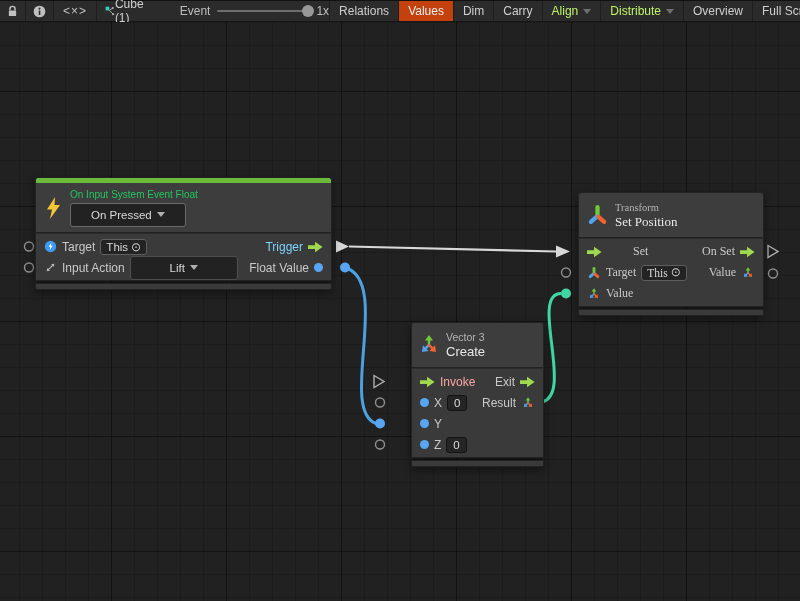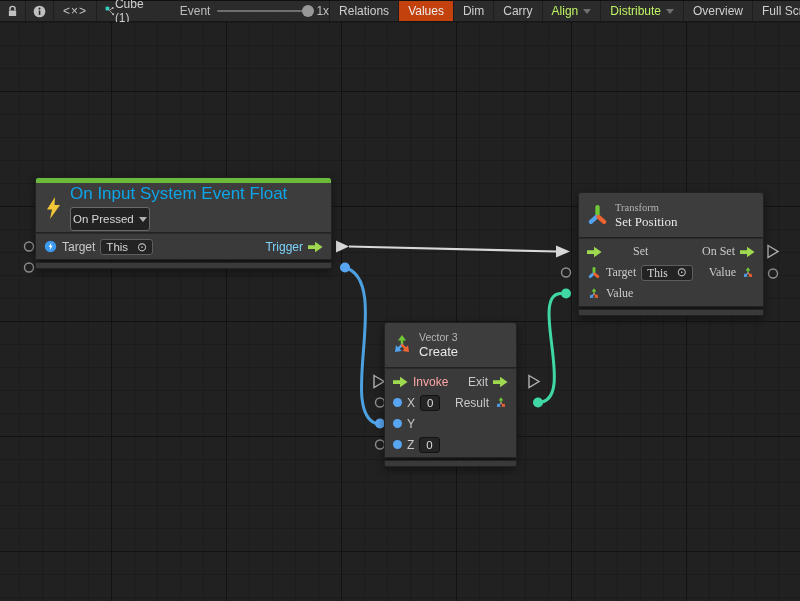--- a/index.html
+++ b/index.html
@@ -52,29 +52,29 @@
   
   .node { position:absolute; font-size:12px; color:#d4d4d4;
     filter:drop-shadow(0 3px 4px rgba(0,0,0,0.45)); }
   .greenbar { height:6px; background:#6cba3c; border:1px solid #222222; border-bottom:none; border-radius:3px 3px 0 0; }
   .nheader { background:#3d3d3d; border:1px solid #222222; display:flex; align-items:center; }
   .node.event .nheader { border-top:none; }
   .nbody { background:#3a3a3a; border:1px solid #222222; border-top:1px solid #2b2b2b; padding:2px 0; }
   .nfooter { height:7px; background:#3a3a3a; border:1px solid #222222; margin-top:2px; border-radius:0 0 2px 2px; }
   .nrow { height:21px; display:flex; align-items:center; gap:5px; padding:0 8px; }
   .spacer { flex:1; }
-  .ntitle { font-size:17px; color:#0ea5e9; }
+  .ntitle { font-size:10px; color:#22c55e; }
   .ncat { font-size:10.5px; color:#b4b4b4; line-height:13px; }
   .nmain { font-size:13px; color:#e8e8e8; line-height:15px; }
 
-  .chip { display:inline-flex; align-items:center; gap:9px; background:#232323; border:1px solid #5e5e5e;
+  .chip { display:inline-flex; align-items:center; gap:3px; background:#232323; border:1px solid #5e5e5e;
     border-radius:3px; padding:0 5px; height:16px; font-size:11.5px; color:#d8d8d8; }
   .chip .odot { font-size:12px; color:#c8c8c8; }
   .dropdown { display:inline-flex; align-items:center; justify-content:center; background:#222222;
-    border:1px solid #6a6a6a; border-radius:3px; padding:0 2px; height:24px; font-size:11.5px; color:#d8d8d8; }
+    border:1px solid #6a6a6a; border-radius:3px; padding:0 20px; height:24px; font-size:11.5px; color:#d8d8d8; }
   .dropdown.wide { width:108px; border-color:#4d4d4d; }
   .valbox { display:inline-flex; align-items:center; background:#252525; border:1px solid #121212;
     border-radius:3px; padding:0 6px; height:16px; font-size:11.5px; color:#dddddd; }
 
   .bluedot { width:9px; height:9px; border-radius:50%; background:#58a6f2; flex:0 0 auto; }
   .icon14 { width:14px; height:14px; flex:0 0 auto; }
   .icon13 { width:13px; height:13px; flex:0 0 auto; }
 
   .ev-icon-wrap { width:34px; display:flex; justify-content:center; }
   .hd-icon-wrap { width:36px; display:flex; justify-content:center; }
@@ -190,20 +190,36 @@
           <span class="chip">
             <span>This</span>
             <span class="odot">⊙</span>
           </span>
           <span class="spacer"></span>
           <span style="color:#7dd3fc;">Trigger</span>
           <svg width="15" height="12" viewBox="0 0 16 12">
             <path d="M0 4 h7.5 V0.5 L15.5 6 L7.5 11.5 V8 H0 Z" fill="#9fd94f"></path>
           </svg>
         </div>
+        <div class="nrow">
+          <svg class="icon13" viewBox="0 0 16 16">
+            <g fill="#b8b8b8">
+              <path d="M7.3 8 V4.6 H5.6 L8 1.4 L10.4 4.6 H8.7 V8 Z" transform="rotate(45 8 8)"></path>
+              <path d="M7.3 8 V4.6 H5.6 L8 1.4 L10.4 4.6 H8.7 V8 Z" transform="rotate(225 8 8)"></path>
+            </g>
+          </svg>
+          <span style="color:#c9c9c9;">Input Action</span>
+          <span class="dropdown wide">
+            <span>Lift</span>
+            <span class="caret"></span>
+          </span>
+          <span class="spacer"></span>
+          <span style="color:#c9c9c9;">Float Value</span>
+          <span class="bluedot"></span>
+        </div>
       </div>
       <div class="nfooter"></div>
     </div>
 
     <div class="node" style="left:578px; top:170px; width:186px;font-family:Liberation Serif, serif;">
       <div class="nheader" style="height:46px; border-radius:3px 3px 0 0;">
         <div class="hd-icon-wrap">
           <svg width="23" height="23" viewBox="0 0 16 16">
             <g stroke-linecap="round" stroke-width="3" fill="none">
               <path d="M8 7.2 V2.2" stroke="#71c837"></path>
@@ -259,21 +275,21 @@
               <path d="M7.2 8.6 V5 H5.3 L8 1.4 L10.7 5 H8.8 V8.6 Z" fill="#53a2ed" transform="rotate(-135 8 8)"></path>
               <path d="M7.2 8.6 V5 H5.3 L8 1.4 L10.7 5 H8.8 V8.6 Z" fill="#ef6331" transform="rotate(135 8 8)"></path>
             </g>
           </svg>
           <span style="color:#c9c9c9;">Value</span>
         </div>
       </div>
       <div class="nfooter"></div>
     </div>
 
-    <div class="node" style="left:384px; top:300px; width:133px;">
+    <div class="node" style="left:411px; top:300px; width:133px;">
       <div class="nheader" style="height:46px; border-radius:3px 3px 0 0;">
         <div class="hd-icon-wrap" style="width:34px;">
           <svg width="24" height="24" viewBox="0 0 16 16">
             <g>
               <path d="M7.2 8.6 V5 H5.3 L8 1.4 L10.7 5 H8.8 V8.6 Z" fill="#71c837"></path>
               <path d="M7.2 8.6 V5 H5.3 L8 1.4 L10.7 5 H8.8 V8.6 Z" fill="#53a2ed" transform="rotate(-135 8 8)"></path>
               <path d="M7.2 8.6 V5 H5.3 L8 1.4 L10.7 5 H8.8 V8.6 Z" fill="#ef6331" transform="rotate(135 8 8)"></path>
             </g>
           </svg>
         </div>

